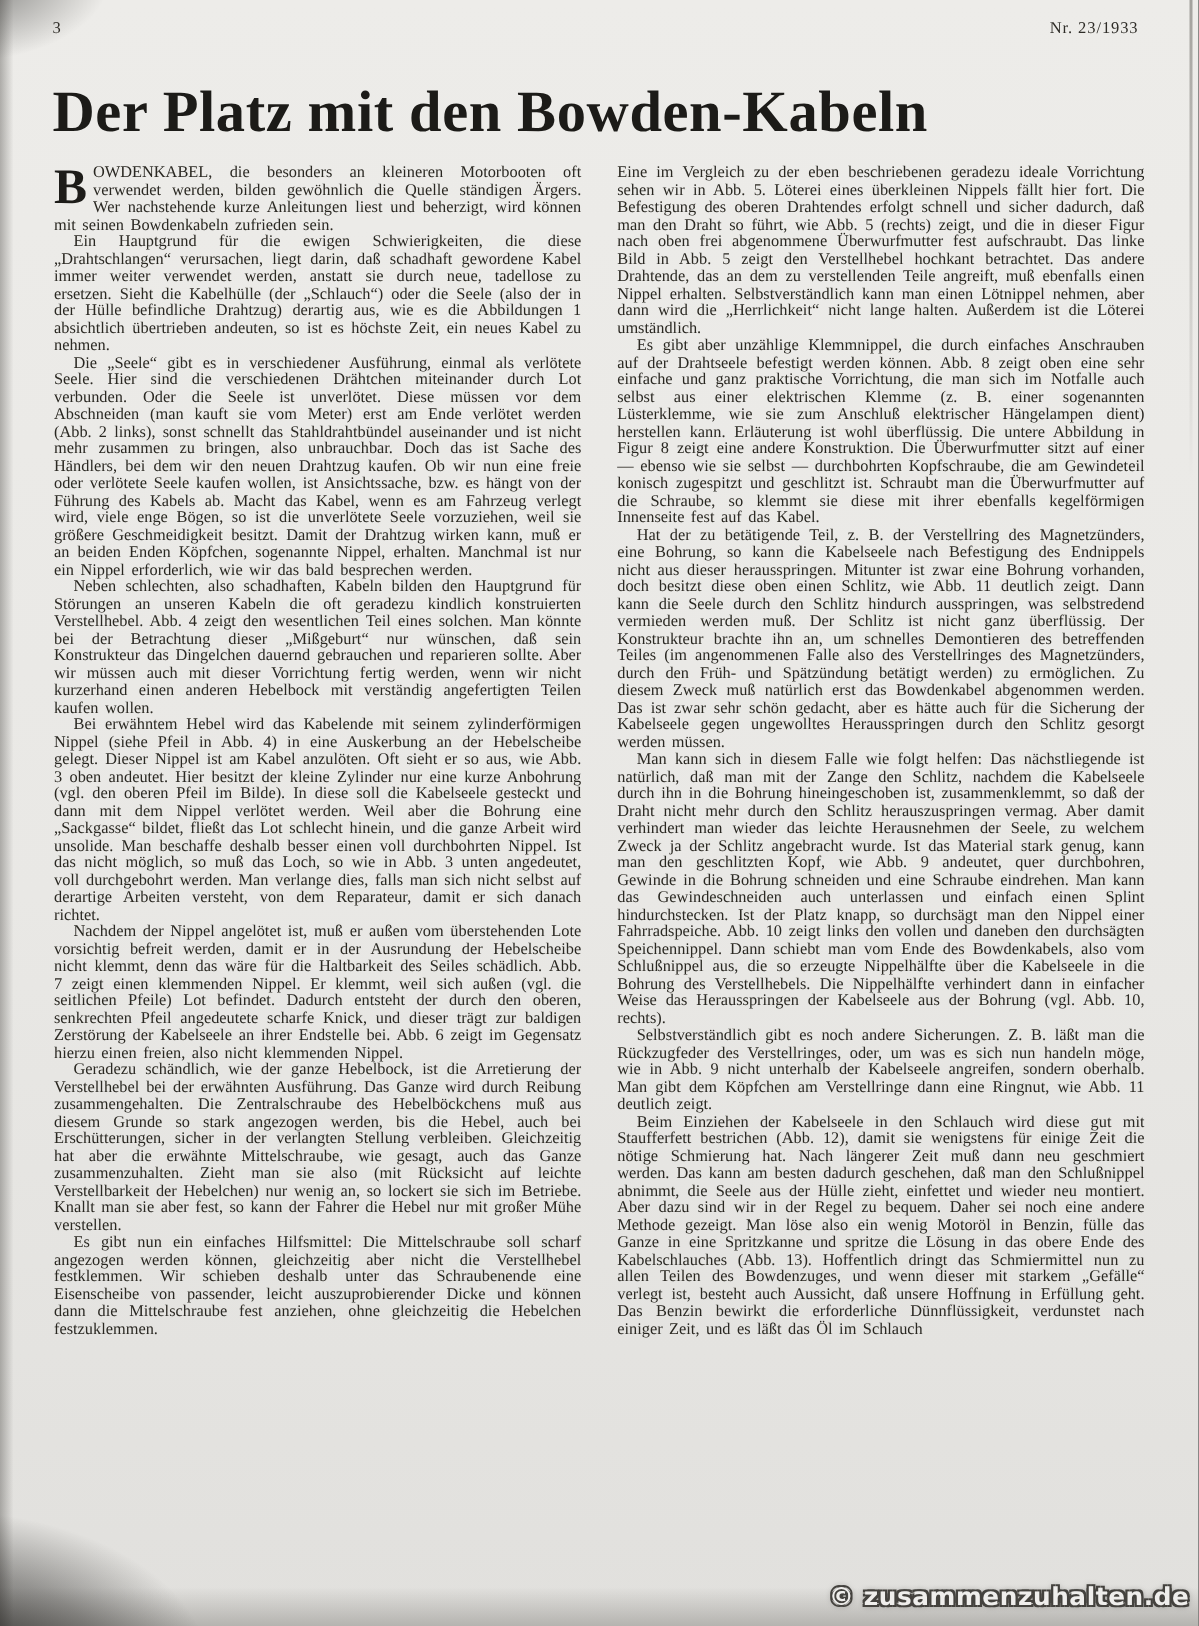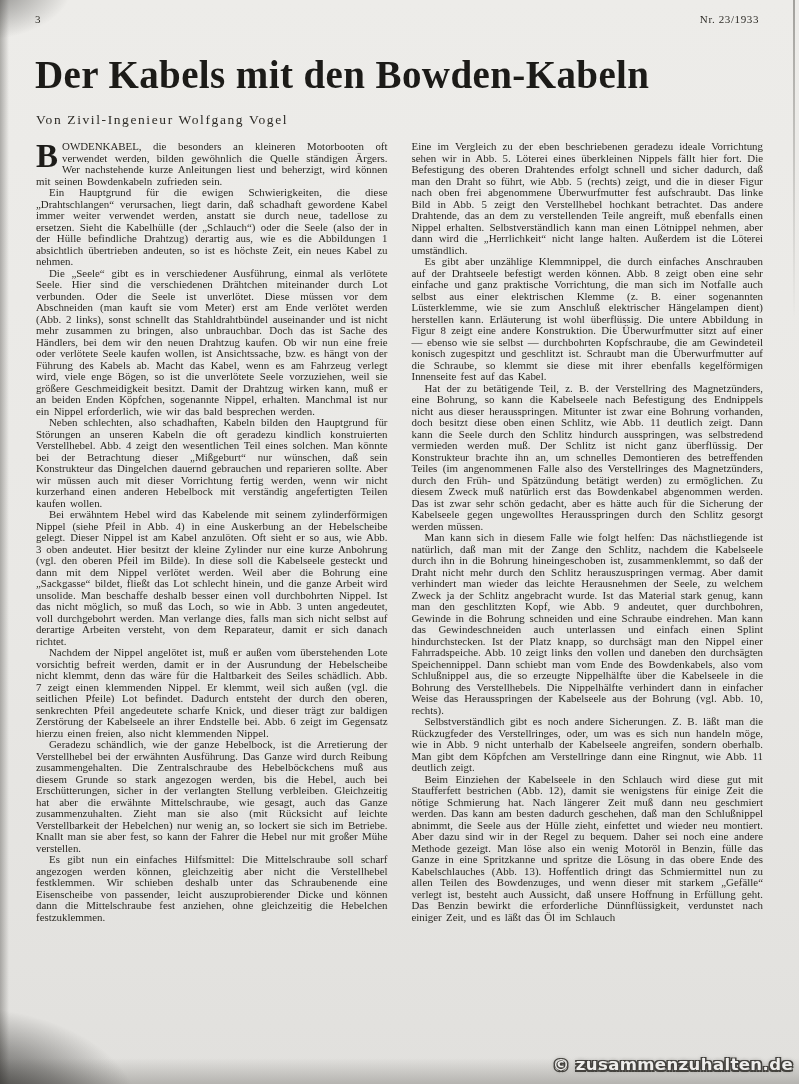--- a/index.html
+++ b/index.html
@@ -73,22 +73,21 @@
 <body>
 
 <div class="page">
   <div class="edge-line-right"></div>
 
   <div class="header">
     <span>3</span>
     <span>Nr. 23/1933</span>
   </div>
 
-  <h1 class="title">Der Kabels mit den Bowden-Kabeln</h1>
-  <div class="byline">Von Zivil-Ingenieur Wolfgang Vogel</div>
+  <h1 class="title">Der Platz mit den Bowden-Kabeln</h1>
 
   <div class="columns">
     <div class="col">
       <p class="first"><span class="dropcap">B</span><span>OWDENKABEL, die besonders an kleineren Motorbooten oft verwendet werden, bilden gewöhnlich die Quelle ständigen Ärgers.  Wer nachstehende kurze Anleitungen liest und beherzigt, wird können mit seinen Bowdenkabeln zufrieden sein.</span></p>
       <p>Ein Hauptgrund für die ewigen Schwierigkeiten, die diese „Drahtschlangen“ verursachen, liegt darin, daß schadhaft gewordene Kabel immer weiter verwendet werden, anstatt sie durch neue, tadellose zu ersetzen.  Sieht die Kabelhülle (der „Schlauch“) oder die Seele (also der in der Hülle befindliche Drahtzug) derartig aus, wie es die Abbildungen 1 absichtlich übertrieben andeuten, so ist es höchste Zeit, ein neues Kabel zu nehmen.</p>
       <p>Die „Seele“ gibt es in verschiedener Ausführung, einmal als verlötete Seele.  Hier sind die verschiedenen Drähtchen miteinander durch Lot verbunden.  Oder die Seele ist unverlötet.  Diese müssen vor dem Abschneiden (man kauft sie vom Meter) erst am Ende verlötet werden (Abb. 2 links), sonst schnellt das Stahldrahtbündel auseinander und ist nicht mehr zusammen zu bringen, also unbrauchbar.  Doch das ist Sache des Händlers, bei dem wir den neuen Drahtzug kaufen.  Ob wir nun eine freie oder verlötete Seele kaufen wollen, ist Ansichtssache, bzw. es hängt von der Führung des Kabels ab.  Macht das Kabel, wenn es am Fahrzeug verlegt wird, viele enge Bögen, so ist die unverlötete Seele vorzuziehen, weil sie größere Geschmeidigkeit besitzt.  Damit der Drahtzug wirken kann, muß er an beiden Enden Köpfchen, sogenannte Nippel, erhalten.  Manchmal ist nur ein Nippel erforderlich, wie wir das bald besprechen werden.</p>
       <p>Neben schlechten, also schadhaften, Kabeln bilden den Hauptgrund für Störungen an unseren Kabeln die oft geradezu kindlich konstruierten Verstellhebel.  Abb. 4 zeigt den wesentlichen Teil eines solchen.  Man könnte bei der Betrachtung dieser „Mißgeburt“ nur wünschen, daß sein Konstrukteur das Dingelchen dauernd gebrauchen und reparieren sollte.  Aber wir müssen auch mit dieser Vorrichtung fertig werden, wenn wir nicht kurzerhand einen anderen Hebelbock mit verständig angefertigten Teilen kaufen wollen.</p>
       <p>Bei erwähntem Hebel wird das Kabelende mit seinem zylinderförmigen Nippel (siehe Pfeil in Abb. 4) in eine Auskerbung an der Hebelscheibe gelegt.  Dieser Nippel ist am Kabel anzulöten.  Oft sieht er so aus, wie Abb. 3 oben andeutet.  Hier besitzt der kleine Zylinder nur eine kurze Anbohrung (vgl. den oberen Pfeil im Bilde).  In diese soll die Kabelseele gesteckt und dann mit dem Nippel verlötet werden.  Weil aber die Bohrung eine „Sackgasse“ bildet, fließt das Lot schlecht hinein, und die ganze Arbeit wird unsolide.  Man beschaffe deshalb besser einen voll durchbohrten Nippel.  Ist das nicht möglich, so muß das Loch, so wie in Abb. 3 unten angedeutet, voll durchgebohrt werden.  Man verlange dies, falls man sich nicht selbst auf derartige Arbeiten versteht, von dem Reparateur, damit er sich danach richtet.</p>
       <p>Nachdem der Nippel angelötet ist, muß er außen vom überstehenden Lote vorsichtig befreit werden, damit er in der Ausrundung der Hebelscheibe nicht klemmt, denn das wäre für die Haltbarkeit des Seiles schädlich.  Abb. 7 zeigt einen klemmenden Nippel.  Er klemmt, weil sich außen (vgl. die seitlichen Pfeile) Lot befindet.  Dadurch entsteht der durch den oberen, senkrechten Pfeil angedeutete scharfe Knick, und dieser trägt zur baldigen Zerstörung der Kabelseele an ihrer Endstelle bei.  Abb. 6 zeigt im Gegensatz hierzu einen freien, also nicht klemmenden Nippel.</p>
       <p>Geradezu schändlich, wie der ganze Hebelbock, ist die Arretierung der Verstellhebel bei der erwähnten Ausführung.  Das Ganze wird durch Reibung zusammengehalten.  Die Zentralschraube des Hebelböckchens muß aus diesem Grunde so stark angezogen werden, bis die Hebel, auch bei Erschütterungen, sicher in der verlangten Stellung verbleiben.  Gleichzeitig hat aber die erwähnte Mittelschraube, wie gesagt, auch das Ganze zusammenzuhalten.  Zieht man sie also (mit Rücksicht auf leichte Verstellbarkeit der Hebelchen) nur wenig an, so lockert sie sich im Betriebe.  Knallt man sie aber fest, so kann der Fahrer die Hebel nur mit großer Mühe verstellen.</p>

